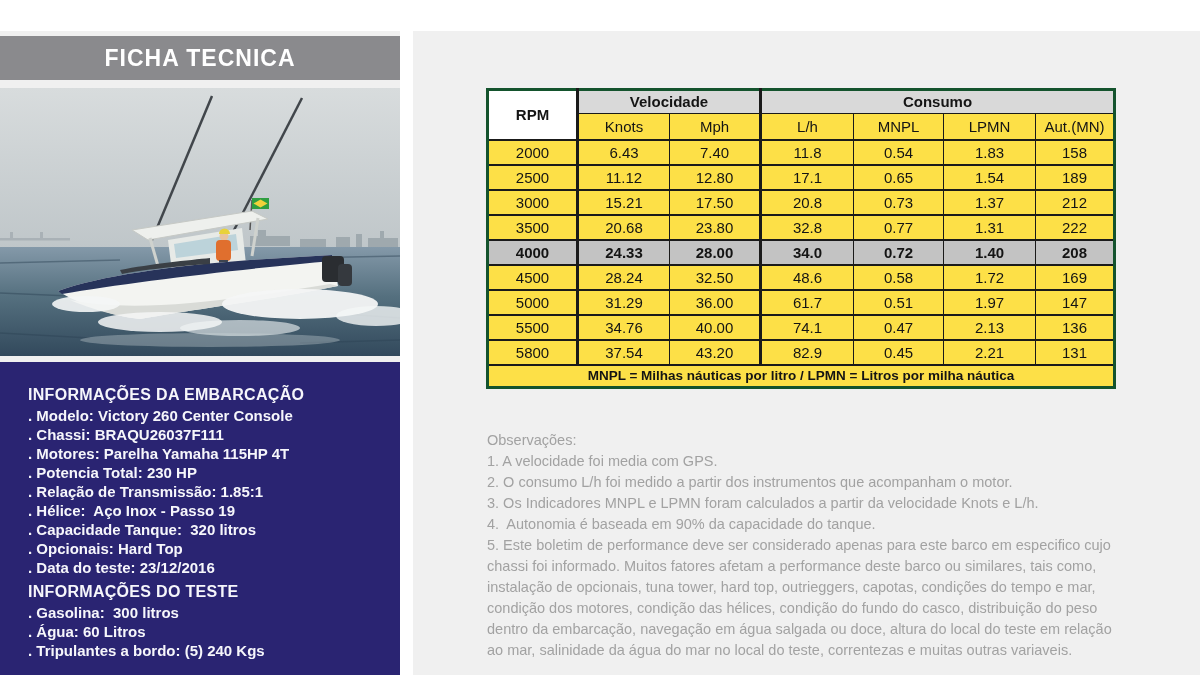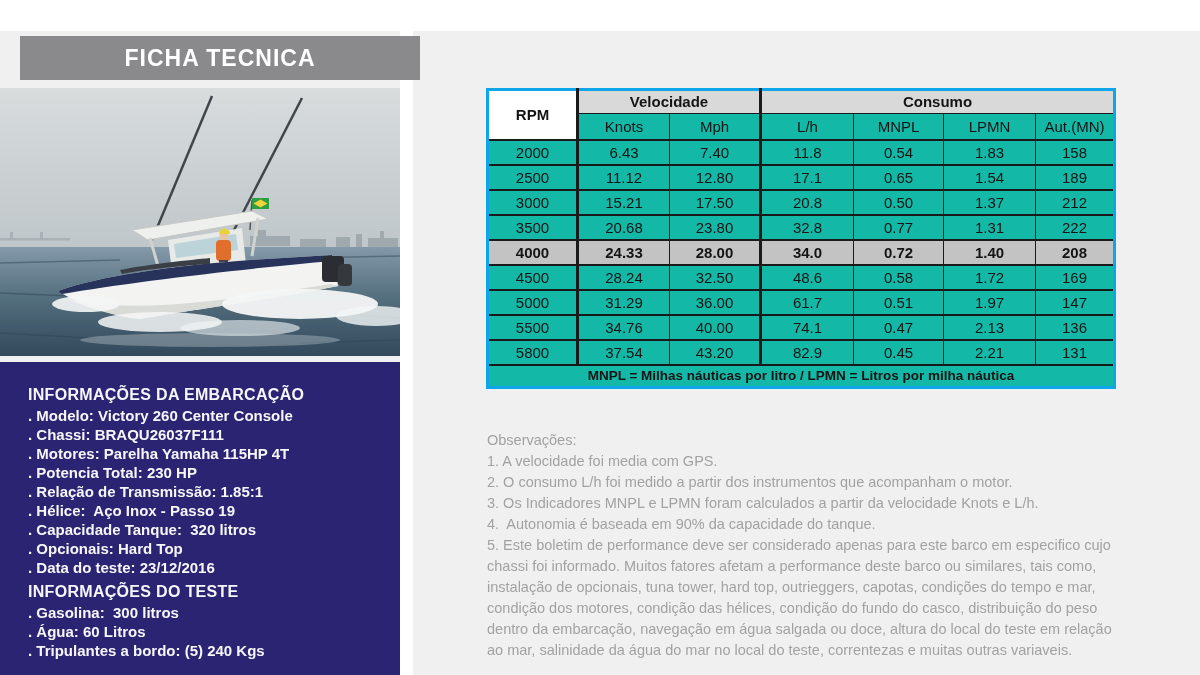--- a/index.html
+++ b/index.html
@@ -10,35 +10,35 @@
   .abs{position:absolute}
 
   
   .top-strip{left:0;top:0;width:1200px;height:31px;background:#ffffff}
   .gutter{left:400px;top:31px;width:13px;height:644px;background:#ffffff}
 
   
   .title-bar{
     left:0;top:36px;width:400px;height:44px;background:#8a8a8d;
     color:#ffffff;font-weight:bold;font-size:23px;letter-spacing:1px;
-    text-align:center;line-height:44px;margin-left:20px;
+    text-align:center;line-height:44px;
   }
   .photo{left:0;top:88px;width:400px;height:268px;overflow:hidden}
 
   .info-panel{
     left:0;top:362px;width:400px;height:313px;background:#2a2472;
     color:#f6f6fb;box-sizing:border-box;padding:22px 0 0 28px;
   }
   .info-title{font-size:16px;font-weight:bold;letter-spacing:.3px;line-height:22px;white-space:pre-wrap}
   .info-title.second{margin-top:4px}
   .info-line{font-size:15px;font-weight:bold;line-height:19px;white-space:pre-wrap}
 
   
   .table-wrap{left:486px;top:88px}
-  table.spec{border-collapse:collapse;table-layout:fixed;background:#14b8a6;border:3px solid #0ea5e9;color:#141414}
+  table.spec{border-collapse:collapse;table-layout:fixed;background:#fde047;border:3px solid #14532d;color:#141414}
   table.spec th, table.spec td{
     border:1px solid #1a1a1a;text-align:center;padding:0;
     font-size:15px;height:23px;line-height:23px;overflow:hidden;white-space:nowrap;
   }
   table.spec thead tr:first-child th{height:22px;line-height:22px}
   table.spec thead tr:nth-child(2) th{height:25px;line-height:25px;font-weight:normal}
   .rpm-head{font-weight:bold;font-size:16px;background:#ffffff;border-right-width:3px !important}
   .grp-head{background:#d9d9d9;font-weight:bold;font-size:15px}
   table.spec tbody td{border-top-width:2px;border-bottom-width:2px}
   table.spec tbody td:first-child{font-weight:normal}
@@ -198,21 +198,21 @@
           <td class="gsep">17.1</td>
           <td>0.65</td>
           <td>1.54</td>
           <td>189</td>
         </tr>
         <tr>
           <td>3000</td>
           <td class="gsep">15.21</td>
           <td>17.50</td>
           <td class="gsep">20.8</td>
-          <td>0.50</td>
+          <td>0.73</td>
           <td>1.37</td>
           <td>212</td>
         </tr>
         <tr>
           <td>3500</td>
           <td class="gsep">20.68</td>
           <td>23.80</td>
           <td class="gsep">32.8</td>
           <td>0.77</td>
           <td>1.31</td>

